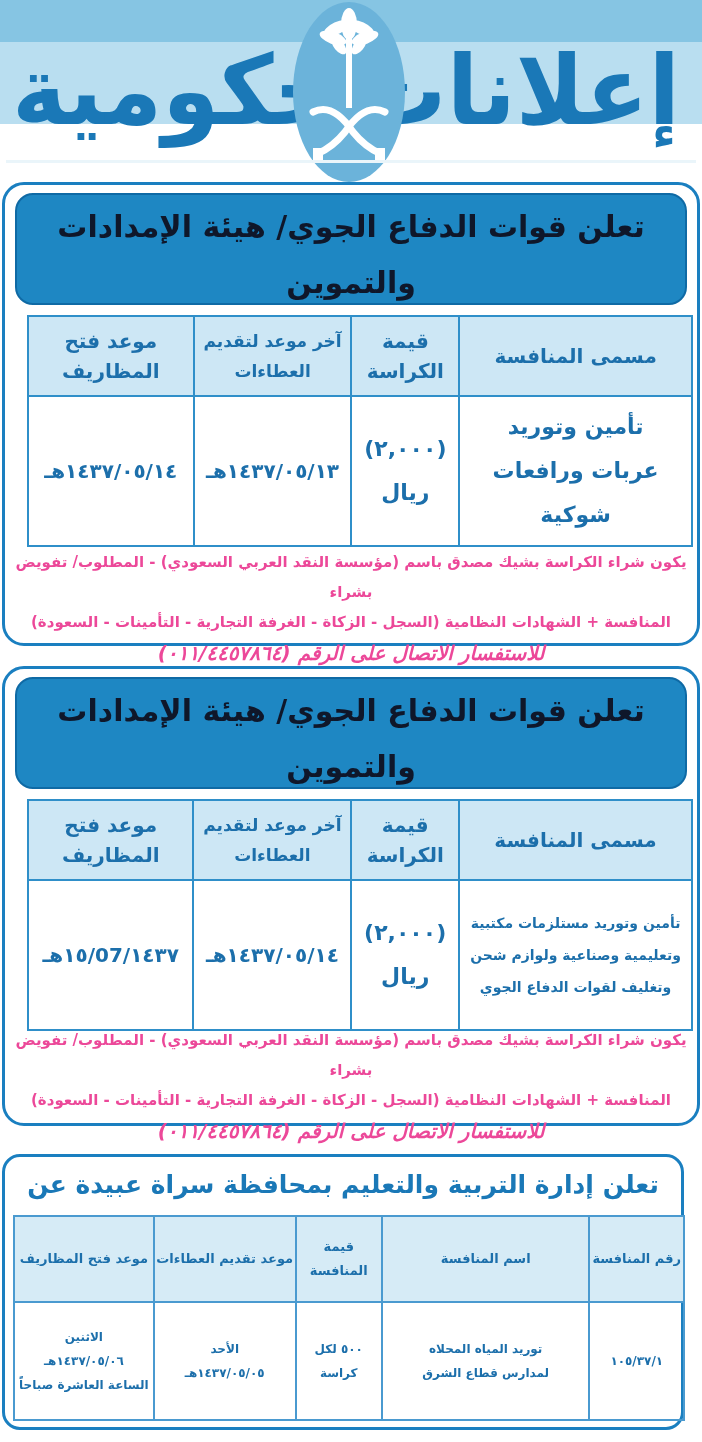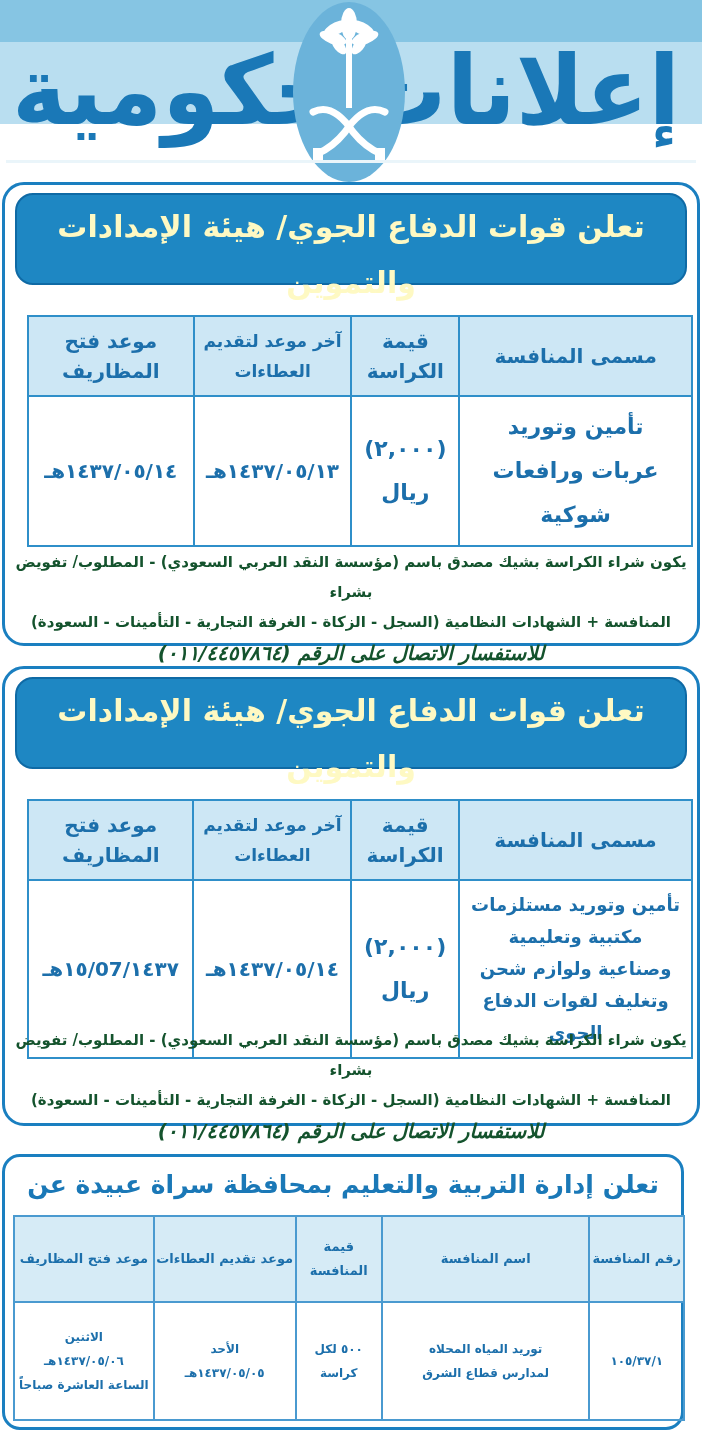--- a/index.html
+++ b/index.html
@@ -16,37 +16,37 @@
   .mast-title.right { right: 22px; }
   .mast-title.left { left: 12px; }
   .emblem { position: absolute; left: 293px; top: 2px; width: 112px; height: 180px; border-radius: 50%;
     background: #6bb3da; }
   .emblem svg { position: absolute; left: 0; top: 0; }
 
   
   .ad { position: absolute; left: 2px; width: 698px; border: 3px solid #1a7fc0; border-radius: 22px; background: #fff; }
   .ad1 { top: 182px; height: 464px; }
   .ad2 { top: 666px; height: 460px; }
-  .ad-head { position: absolute; left: 10px; right: 10px; top: 8px; height: 92px; background: #1e87c3;
-    border-radius: 18px; border: 2px solid #0f6aa5; color: #fef9c3; text-align: center; }
+  .ad-head { position: absolute; left: 10px; right: 10px; top: 8px; height: 112px; background: #1e87c3;
+    border-radius: 18px; border: 2px solid #0f6aa5; color: #0f172a; text-align: center; }
   .ad-head .l1 { font-size: 30px; font-weight: bold; line-height: 56px; margin-top: 4px; }
   .ad-head .l2 { font-size: 29px; font-weight: bold; line-height: 50px; }
 
   table.tender { position: absolute; border-collapse: collapse; direction: rtl; }
   .ad table.tender { left: 22px; width: 666px; top: 130px; }
   table.tender th, table.tender td { border: 2px solid #2f8fc9; text-align: center; vertical-align: middle; color: #1c6fab; font-weight: bold; }
   table.tender th { background: #cde7f5; }
   .ad table.tender th { height: 80px; font-size: 17px; line-height: 30px; }
   .ad table.tender th.big { font-size: 20px; }
   .ad table.tender td { font-size: 22px; line-height: 44px; }
-  .ad table.tender td.name { text-align: center; padding: 8px 10px; margin-left: 45px; }
+  .ad table.tender td.name { text-align: center; padding: 0 10px; margin-left: 45px; }
   .ad table.tender td.date { font-size: 20px; }
-  .ad2 table.tender td.name { font-size: 18px; line-height: 32px; }
+  .ad2 table.tender td.name { font-size: 14px; line-height: 32px; }
 
-  .ad-foot { position: absolute; left: 10px; right: 10px; text-align: center; color: #14532d; font-weight: bold; }
+  .ad-foot { position: absolute; left: 10px; right: 10px; text-align: center; color: #ec4899; font-weight: bold; }
   .ad-foot .f1, .ad-foot .f2 { font-size: 15px; line-height: 30px; }
   .ad-foot .f3 { font-size: 20px; line-height: 32px; font-style: italic; }
   .ad1 .ad-foot { top: 362px; }
   .ad2 .ad-foot { top: 356px; }
 
   
   .ad3 { position: absolute; left: 2px; top: 1154px; width: 682px; height: 276px; border: 3px solid #1a7fc0;
     border-radius: 18px; background: #fff; }
   .ad3 .title { position: absolute; left: 10px; right: 10px; top: 6px; text-align: center; color: #1a78b7;
     font-size: 25px; font-weight: bold; line-height: 44px; }

